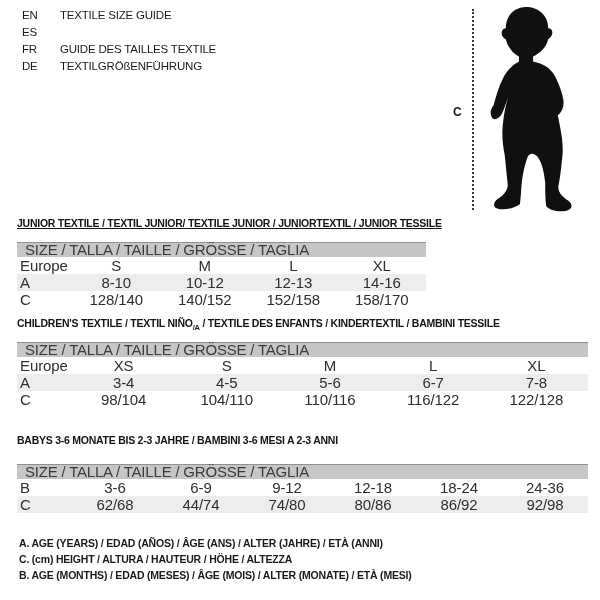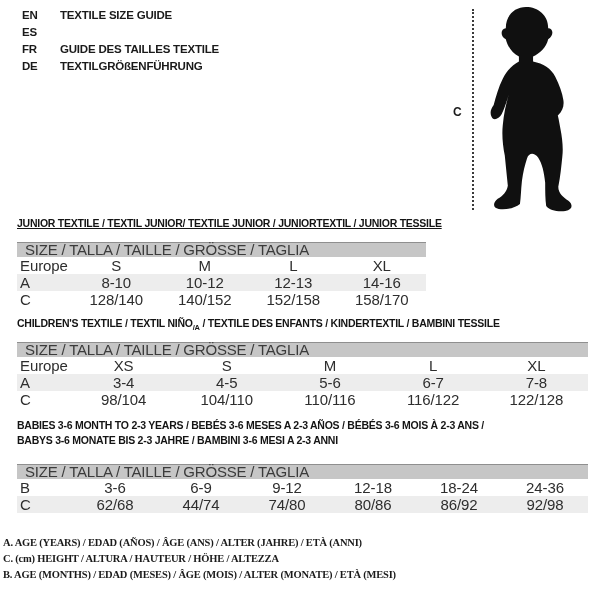--- a/index.html
+++ b/index.html
@@ -1,40 +1,40 @@
 <!DOCTYPE html>
 <html><head>
 <meta charset="utf-8">
 <style>
   html,body{margin:0;padding:0;background:#fff;}
   #page{position:relative;width:600px;height:600px;background:#ffffff;overflow:hidden;
         font-family:"Liberation Sans",sans-serif;color:#1a1a1a;}
 
   
   .langs{position:absolute;left:22px;top:7px;}
-  .lang-row{display:flex;height:17px;line-height:17px;font-size:11.5px;font-weight:700;letter-spacing:-0.2px;}
+  .lang-row{display:flex;height:17px;line-height:17px;font-size:11.5px;font-weight:400;letter-spacing:-0.2px;}
   .lang-code{width:38px;}
   .lang-title{white-space:nowrap;}
 
   
   .height-line{position:absolute;left:472px;top:9px;height:201px;width:0;border-left:2px dotted #3a3a3a;}
   .height-label{position:absolute;left:453px;top:105px;font-size:12px;font-weight:700;}
   .silhouette{position:absolute;left:481px;top:5px;width:92px;height:210px;}
 
   
   .tbl-title{position:absolute;font-size:10.5px;font-weight:700;letter-spacing:-0.25px;white-space:nowrap;color:#141414;}
   .tbl-title .subsc{font-size:7.5px;vertical-align:sub;}
   .tbl{position:absolute;}
   .bar{height:14px;line-height:14px;font-size:15px;color:#3b3b3b;padding-left:8px;letter-spacing:-0.2px;}
   table{border-collapse:collapse;table-layout:fixed;width:100%;}
   td{height:17px;font-size:15px;color:#2e2e2e;text-align:center;padding:0;letter-spacing:-0.1px;}
   td.lbl{text-align:left;padding-left:3px;width:52px;}
 
   
-  .footnotes{position:absolute;left:3px;top:535px;font-family:Liberation Serif, serif;}
+  .footnotes{position:absolute;left:19px;top:535px;}
   .footnote{height:16px;line-height:16px;font-size:10.5px;font-weight:700;letter-spacing:-0.2px;white-space:nowrap;}
 </style>
 </head>
 <body>
 
 <div id="page">
 
   <div class="langs">
     <div class="lang-row">
       <span class="lang-code">EN</span>
@@ -152,21 +152,20 @@
             <td>98/104</td>
             <td>104/110</td>
             <td>110/116</td>
             <td>116/122</td>
             <td>122/128</td>
           </tr>
         </tbody>
       </table>
   </div>
 
-  <div class="tbl-title" style="left:17px;top:419px;">BABIES 3-6 MONTH TO 2-3 YEARS / BEBÉS 3-6 MESES A 2-3 AÑOS / BÉBÉS 3-6 MOIS À 2-3 ANS /</div>
   <div class="tbl-title" style="left:17px;top:434px;">BABYS 3-6 MONATE BIS 2-3 JAHRE / BAMBINI 3-6 MESI A 2-3 ANNI</div>
   <div class="tbl" style="left:17px;top:464px;width:571px;">
     <div class="bar" style="background: rgb(198, 198, 198); border-top: 1px solid rgb(143, 143, 143);">SIZE / TALLA / TAILLE / GRÖSSE / TAGLIA</div>
     <table>
         <tbody>
           <tr>
             <td class="lbl">B</td>
             <td>3-6</td>
             <td>6-9</td>
             <td>9-12</td>

